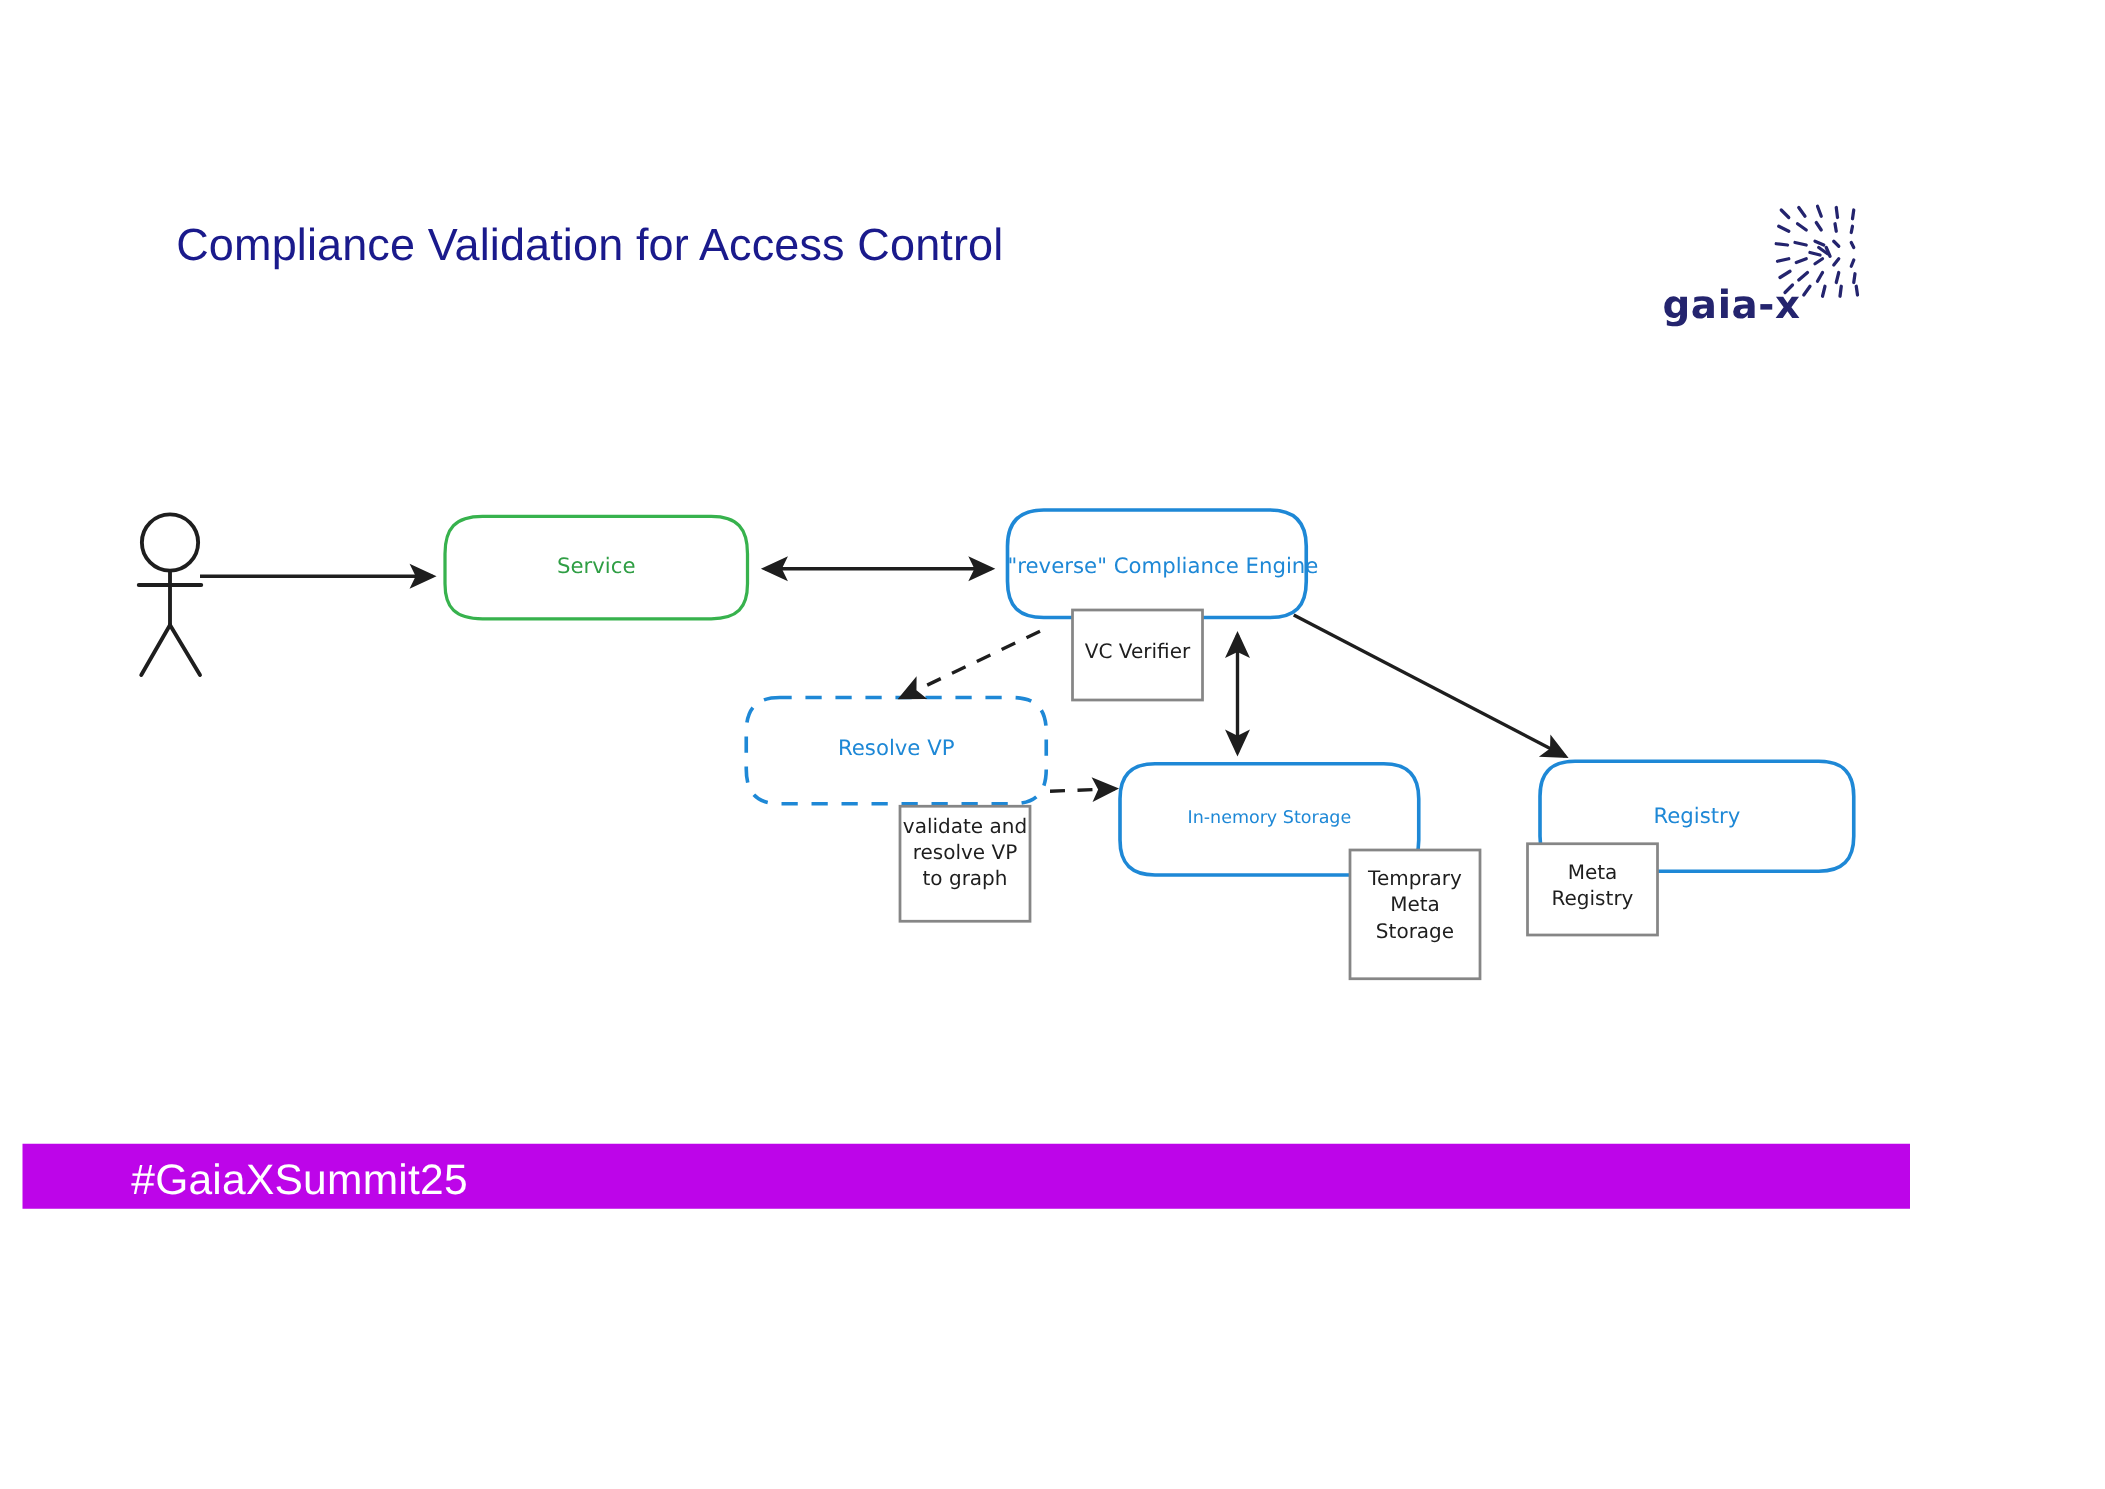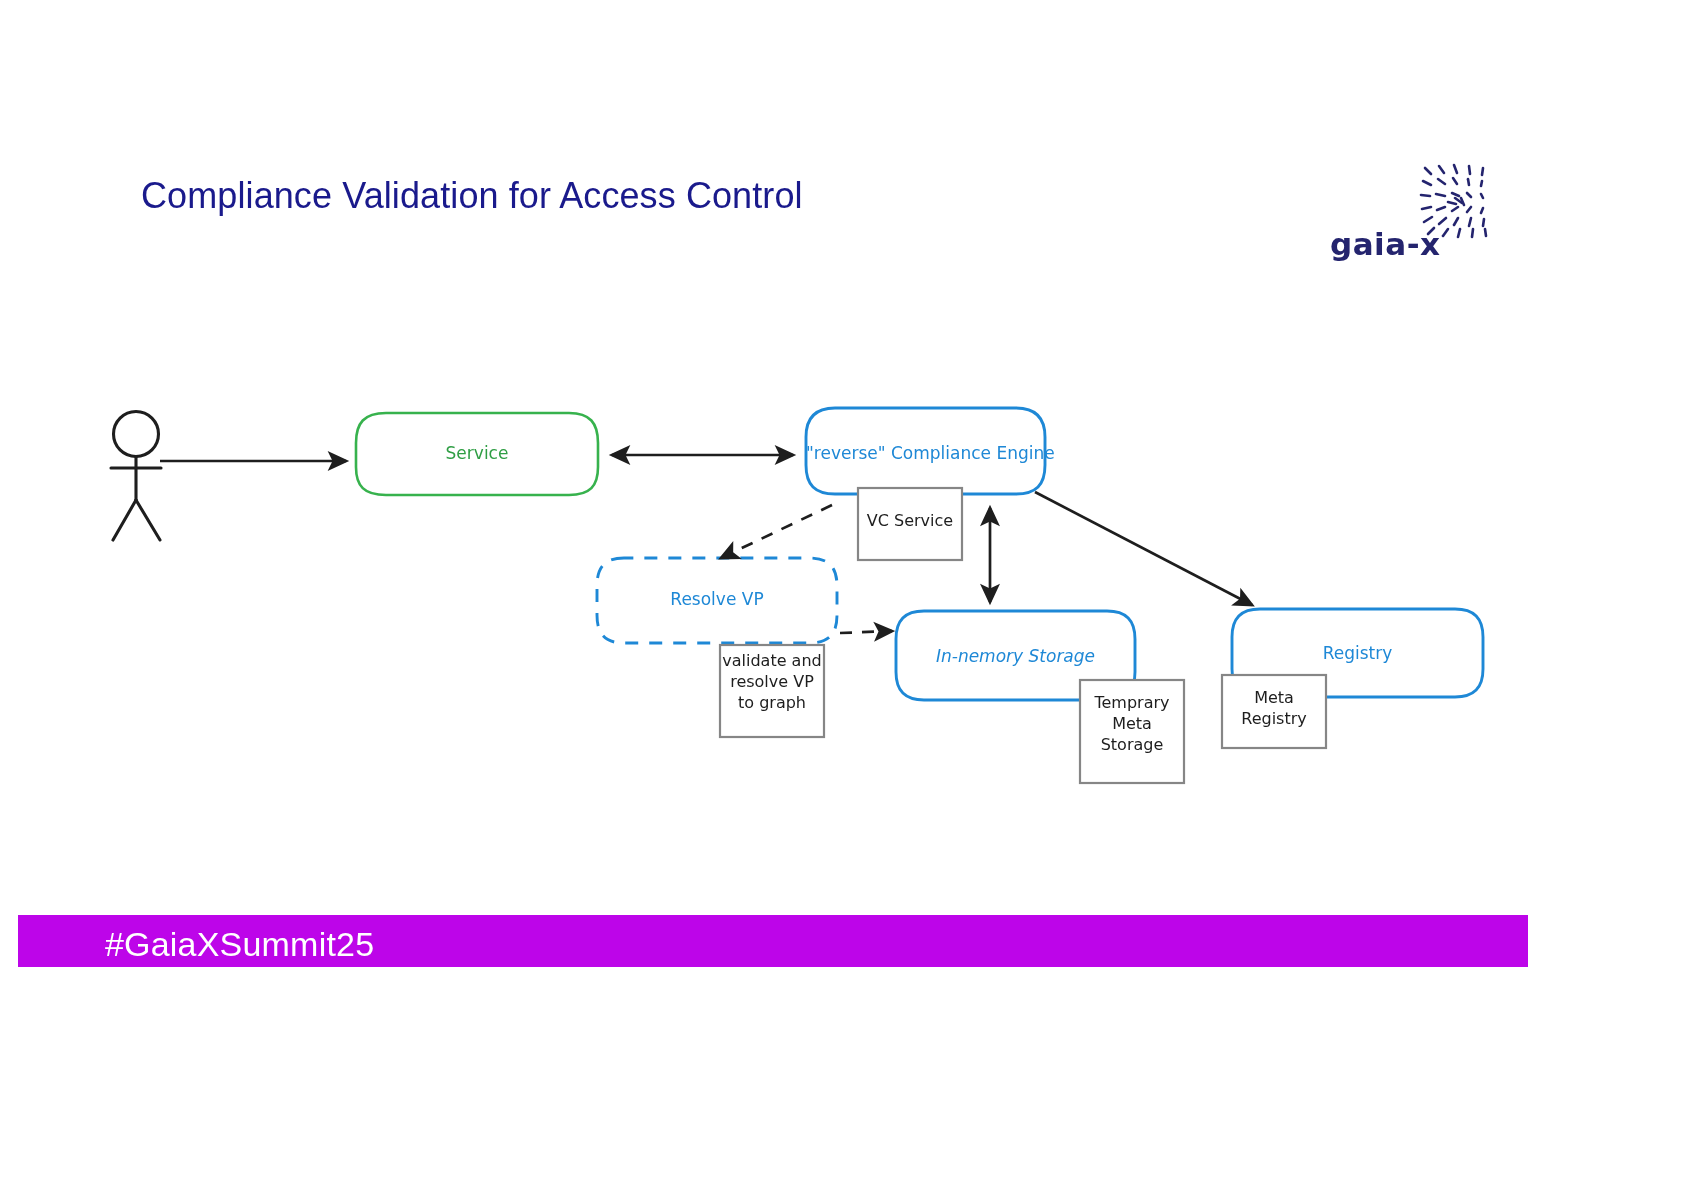--- a/index.html
+++ b/index.html
@@ -291,25 +291,25 @@
       <path d="M1023,492 L1240,605" stroke="#1e1e1e" stroke-width="2.7" fill="none" marker-end="url(#arrowhead)"></path>
     </g>
   </svg>
 
   <div class="node-label label-green" style="left:344px; top:443px; width:242px; font-size:17px;">Service</div>
 
   <div class="node-label label-blue" style="left:794px; top:443px; width:239px; font-size:17px;">"reverse" Compliance Engine</div>
 
   <div class="node-label label-blue" style="left:585px; top:589px; width:240px; font-size:17px;">Resolve VP</div>
 
-  <div class="node-label label-blue" style="left:884px; top:646px; width:239px; font-size:17px;font-style:italic;">In-nemory Storage</div>
+  <div class="node-label label-blue" style="left:884px; top:646px; width:239px; font-size:14px;">In-nemory Storage</div>
 
   <div class="node-label label-blue" style="left:1220px; top:643px; width:251px; font-size:17px;">Registry</div>
 
-  <div class="note-label" style="left:846px; top:510px; width:104px;">VC Service</div>
+  <div class="note-label" style="left:846px; top:510px; width:104px;">VC Verifier</div>
 
   <div class="note-label" style="left:708px; top:650px; width:104px;">
     <div>validate and</div>
     <div>resolve VP</div>
     <div>to graph</div>
   </div>
 
   <div class="note-label" style="left:1068px; top:692px; width:104px;">
     <div>Temprary</div>
     <div>Meta</div>

